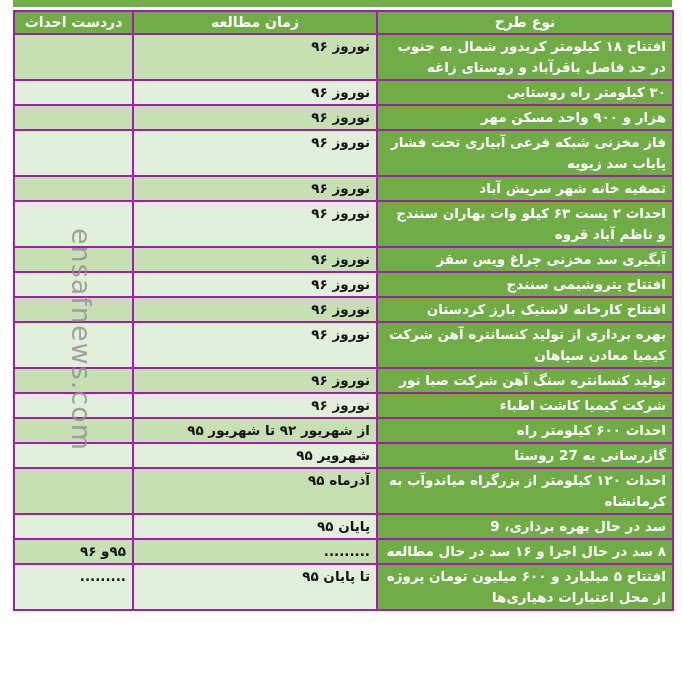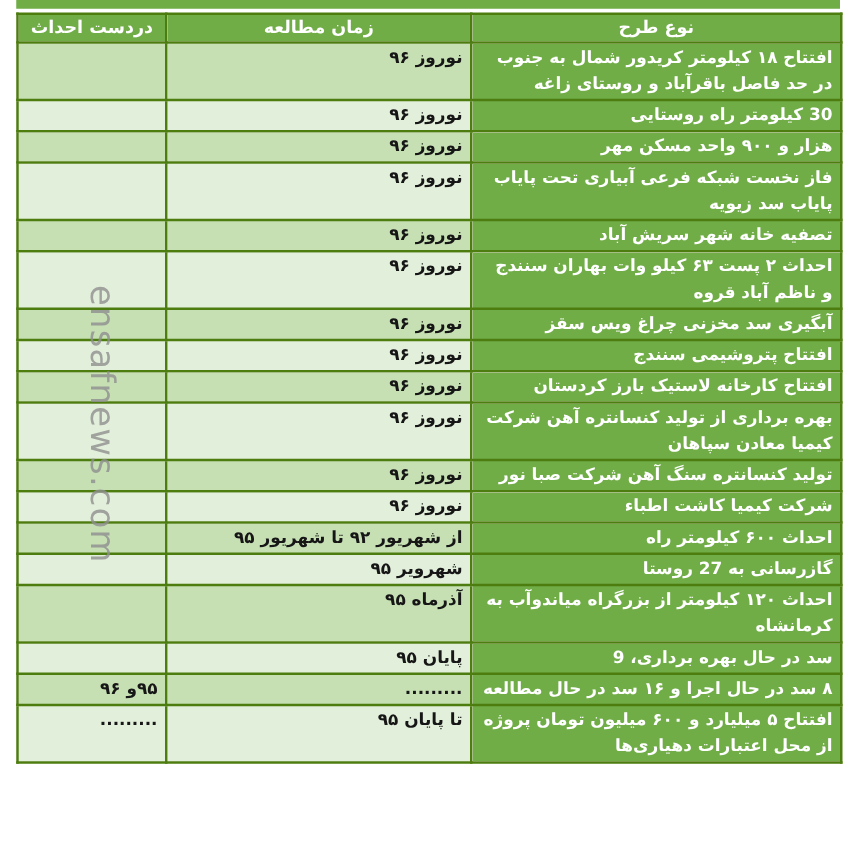--- a/index.html
+++ b/index.html
@@ -13,21 +13,21 @@
   }
   table.projects {
     position:absolute; top:10px; left:13px; width:659px;
     border-collapse:collapse; table-layout:fixed;
     direction:rtl;
   }
   col.c-project { width:296px; }
   col.c-time { width:244px; }
   col.c-constr { width:119px; }
   th, td {
-    border:2px solid #4d7c0f;
+    border:2px solid #a21caf;
     font-weight:bold;
     vertical-align:top;
     padding:1px 6px;
     line-height:21px;
     font-size:13.5px;
     overflow:hidden;
   }
   thead th {
     background:#70AD47; color:#ffffff;
     text-align:center; font-size:14px; height:21px; padding:0 4px;
@@ -72,31 +72,31 @@
         <th>دردست احداث</th>
       </tr>
     </thead>
     <tbody>
         <tr>
           <td class="project-cell">افتتاح ۱۸ کیلومتر کریدور شمال به جنوب در حد فاصل باقرآباد و روستای زاغه</td>
           <td class="time-cell">نوروز ۹۶</td>
           <td class="constr-cell"></td>
         </tr>
         <tr>
-          <td class="project-cell">30 کیلومتر راه روستایی</td>
+          <td class="project-cell">۳۰ کیلومتر راه روستایی</td>
           <td class="time-cell">نوروز ۹۶</td>
           <td class="constr-cell"></td>
         </tr>
         <tr>
           <td class="project-cell">هزار و ۹۰۰ واحد مسکن مهر</td>
           <td class="time-cell">نوروز ۹۶</td>
           <td class="constr-cell"></td>
         </tr>
         <tr>
-          <td class="project-cell">فاز نخست شبکه فرعی آبیاری تحت پایاب پایاب سد زیویه</td>
+          <td class="project-cell">فاز مخزنی شبکه فرعی آبیاری تحت فشار پایاب سد زیویه</td>
           <td class="time-cell">نوروز ۹۶</td>
           <td class="constr-cell"></td>
         </tr>
         <tr>
           <td class="project-cell">تصفیه خانه شهر سریش آباد</td>
           <td class="time-cell">نوروز ۹۶</td>
           <td class="constr-cell"></td>
         </tr>
         <tr>
           <td class="project-cell">احداث ۲ پست ۶۳ کیلو وات بهاران سنندج و ناظم آباد قروه</td>

